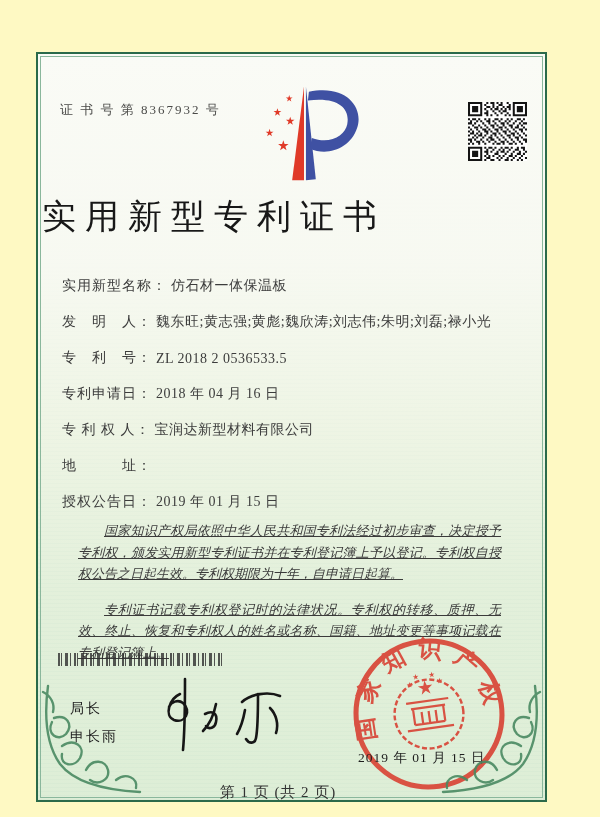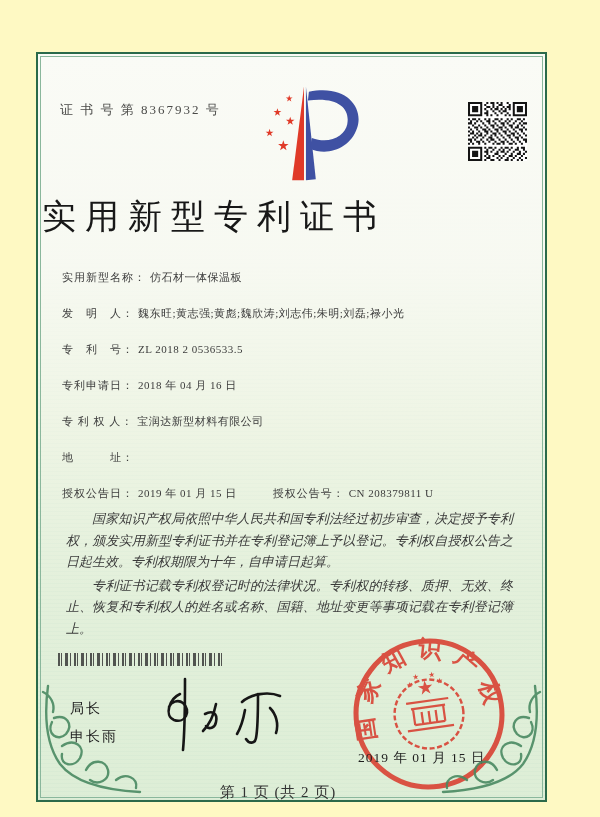--- a/index.html
+++ b/index.html
@@ -29,30 +29,30 @@
 
   .logo{position:absolute;left:206px;top:28px;width:118px;height:102px;}
   .qr{position:absolute;left:430px;top:48px;width:59px;height:59px;}
 
   .title{
     position:absolute;left:4px;right:0;top:140px;text-align:left;
     font-size:34px;letter-spacing:9px;color:#181818;font-weight:500;white-space:nowrap;
   }
 
   .fields{position:absolute;left:24px;top:205px;right:16px;}
-  .frow{display:flex;align-items:center;height:36px;font-size:11px;color:#3c3c3c;}
+  .frow{display:flex;align-items:flex-end;height:36px;font-size:14px;color:#3c3c3c;}
   .flabel{white-space:pre;letter-spacing:1px;}
   .fvalue{margin-left:4px;letter-spacing:0.5px;}
   .group2{margin-left:36px;display:flex;align-items:baseline;}
 
   .paras{
     position:absolute;left:26px;right:30px;top:452px;
     font-size:13px;line-height:21.5px;color:#3a3a3a;text-align:justify;font-style:italic;
   }
-  .paras p{margin:2px;text-indent:2em;}
+  .paras p{margin:14px;text-indent:2em;text-decoration:underline;}
 
   .barcode{
     position:absolute;left:20px;top:599px;width:165px;height:13px;opacity:.8;
     background:repeating-linear-gradient(90deg,
       #2e2e2e 0 2px, transparent 2px 3px,
       #2e2e2e 3px 4px, transparent 4px 7px,
       #2e2e2e 7px 10px, transparent 10px 12px,
       #2e2e2e 12px 13px, transparent 13px 16px);
   }
 
@@ -134,24 +134,20 @@
       <div class="frow">
         <span class="flabel">专 利 权 人：</span>
         <span class="fvalue">宝润达新型材料有限公司</span>
       </div>
       <div class="frow">
         <span class="flabel">地　　　址：</span>
       </div>
       <div class="frow">
         <span class="flabel">授权公告日：</span>
         <span class="fvalue">2019 年 01 月 15 日</span>
-        <span class="group2">
-          <span class="flabel">授权公告号：</span>
-          <span class="fvalue">CN 208379811 U</span>
-        </span>
       </div>
     </div>
 
     <div class="paras">
       <p>国家知识产权局依照中华人民共和国专利法经过初步审查，决定授予专利权，颁发实用新型专利证书并在专利登记簿上予以登记。专利权自授权公告之日起生效。专利权期限为十年，自申请日起算。</p>
       <p>专利证书记载专利权登记时的法律状况。专利权的转移、质押、无效、终止、恢复和专利权人的姓名或名称、国籍、地址变更等事项记载在专利登记簿上。</p>
     </div>
 
     <div class="barcode"></div>
 

